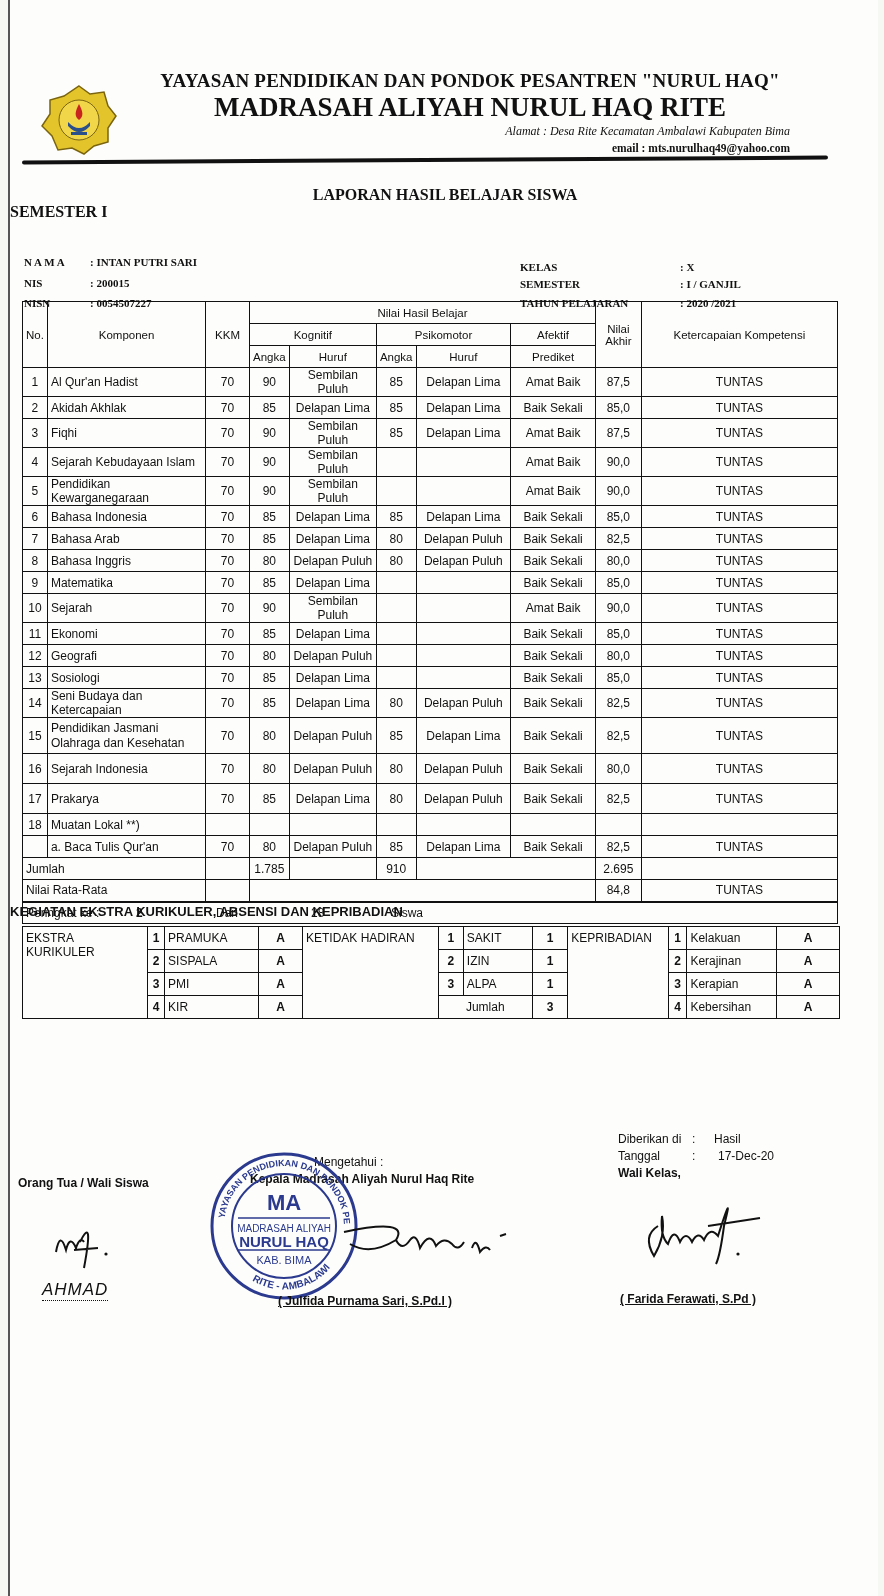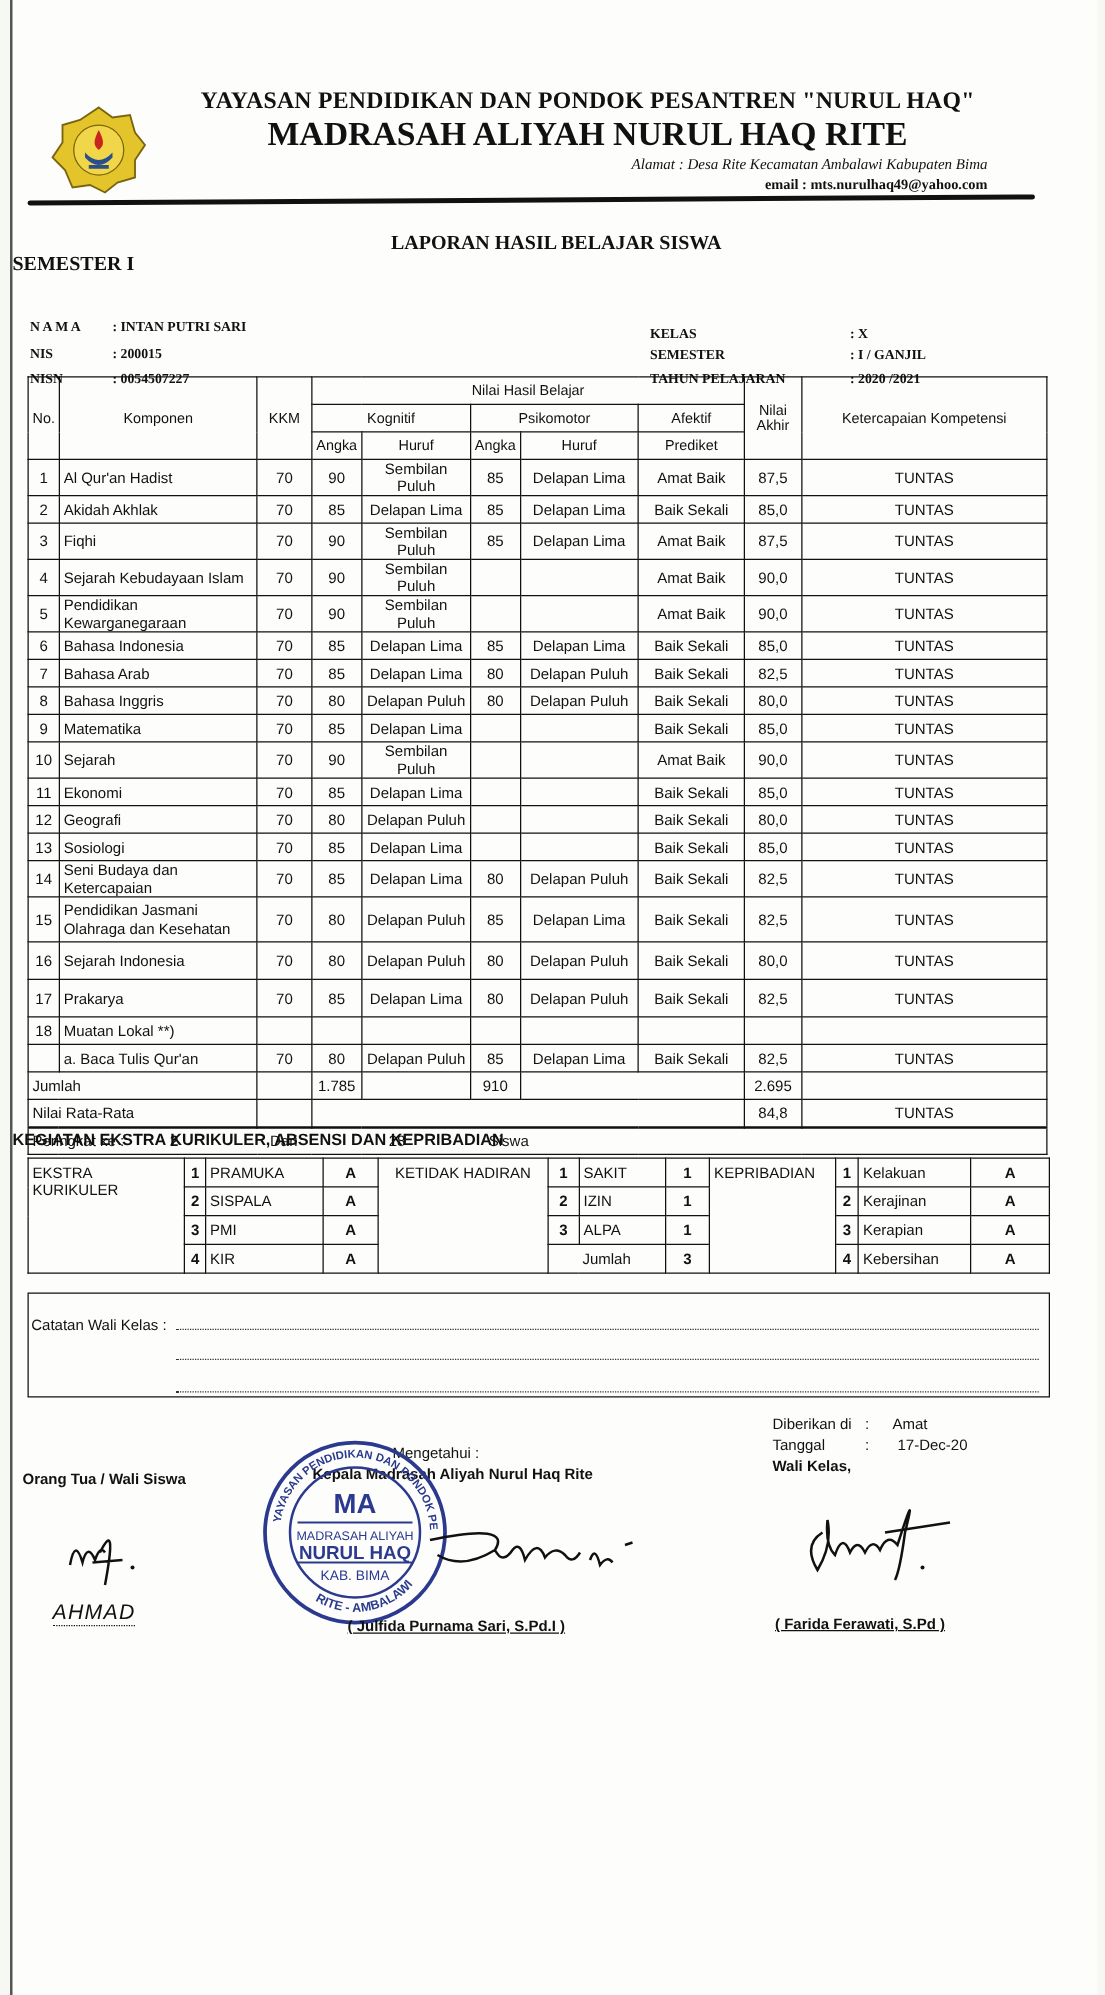--- a/index.html
+++ b/index.html
@@ -397,21 +397,21 @@
         <col style="width:18px">
         <col style="width:86px">
         <col style="width:60px">
     </colgroup>
     <tbody id="extra-rows">
         <tr>
           <td rowspan="4" style="vertical-align: top; padding-top: 4px;">EKSTRA KURIKULER</td>
           <td class="c b">1</td>
           <td>PRAMUKA</td>
           <td class="c b">A</td>
-          <td rowspan="4" style="vertical-align: top; padding-top: 4px; text-align: center;">KETIDAK HADIRAN</td>
+          <td rowspan="4" style="vertical-align: top; padding-top: 4px;">KETIDAK HADIRAN</td>
           <td class="c b">1</td>
           <td>SAKIT</td>
           <td class="c b">1</td>
           <td rowspan="4" style="vertical-align: top; padding-top: 4px;">KEPRIBADIAN</td>
           <td class="c b">1</td>
           <td>Kelakuan</td>
           <td class="c b">A</td>
         </tr>
         <tr>
           <td class="c b">2</td>
@@ -441,26 +441,20 @@
           <td class="c b">A</td>
           <td class="c" colspan="2">Jumlah</td>
           <td class="c b">3</td>
           <td class="c b">4</td>
           <td>Kebersihan</td>
           <td class="c b">A</td>
         </tr>
       </tbody>
   </table>
 
-  <div class="notes">
-    <div class="lbl">Catatan Wali Kelas  :</div>
-    <div class="dots" style="top:28px"></div>
-    <div class="dots" style="top:52px"></div>
-    <div class="dots" style="top:78px"></div>
-  </div>
 
   <div class="sig bold" style="left:8px; top:1176px;">Orang Tua / Wali Siswa</div>
   <svg style="position:absolute; left:40px; top:1212px; width:80px; height:60px" viewBox="0 0 80 60">
     <path d="M6 40 Q 10 18 16 38 Q 20 22 26 36 Q 30 24 34 30 M 30 30 Q 44 2 34 56 M 24 38 L 48 36" fill="none" stroke="#111" stroke-width="2"></path>
     <circle cx="56" cy="42" r="1.6" fill="#111"></circle>
   </svg>
   <div class="sig" style="left:32px; top:1280px; font-size:17px; font-style:italic; letter-spacing:1px; border-bottom:1.5px dotted #111;">AHMAD</div>
 
   <div class="sig" style="left:304px; top:1155px;">Mengetahui :</div>
   <div class="sig bold" style="left:240px; top:1172px;">Kepala Madrasah Aliyah Nurul Haq Rite</div>
@@ -478,21 +472,21 @@
     <text font-family="Liberation Sans, sans-serif" font-weight="bold" font-size="9" fill="#2b3a8f"><textPath href="#ring" startOffset="4%">YAYASAN PENDIDIKAN DAN PONDOK PESANTREN</textPath></text>
     <path id="ring2" d="M 30 118 A 60 60 0 0 0 122 118" fill="none"></path>
     <text font-family="Liberation Sans, sans-serif" font-weight="bold" font-size="10" fill="#2b3a8f"><textPath href="#ring2" startOffset="18%">RITE - AMBALAWI</textPath></text>
   </svg>
   <svg style="position:absolute; left:330px; top:1222px; width:170px; height:46px" viewBox="0 0 170 46">
     <path d="M4 10 Q 70 -4 56 18 Q 30 34 10 22 M 56 18 Q 62 30 70 18 Q 76 10 80 26 Q 90 8 96 24 Q 104 14 112 22 Q 118 30 124 20 M 132 26 Q 136 14 140 30 Q 146 22 150 28 M 160 14 L 166 12" fill="none" stroke="#111" stroke-width="2"></path>
   </svg>
   <div class="sig bold ul" style="left:268px; top:1294px;">( Julfida Purnama Sari, S.Pd.I )</div>
 
   <div class="sig" style="left:608px; top:1132px;">
-    <span style="display:inline-block; width:74px">Diberikan di</span><span style="display:inline-block; width:22px">:</span><span>Amat</span>
+    <span style="display:inline-block; width:74px">Diberikan di</span><span style="display:inline-block; width:22px">:</span><span>Hasil</span>
   </div>
   <div class="sig" style="left:608px; top:1149px;">
     <span style="display:inline-block; width:74px">Tanggal</span><span style="display:inline-block; width:26px">:</span><span>17-Dec-20</span>
   </div>
   <div class="sig bold" style="left:608px; top:1166px;">Wali Kelas,</div>
   <svg style="position:absolute; left:628px; top:1196px; width:130px; height:72px" viewBox="0 0 130 72">
     <path d="M20 30 Q 4 40 16 60 Q 28 40 24 20 Q 22 40 30 48 Q 36 30 42 46 Q 48 34 54 46 Q 60 34 66 44 Q 72 30 80 40 Q 96 -10 86 30 Q 82 60 78 68 M 70 30 L 122 22" fill="none" stroke="#111" stroke-width="2"></path>
     <circle cx="100" cy="58" r="1.6" fill="#111"></circle>
   </svg>
   <div class="sig bold ul" style="left:610px; top:1292px;">( Farida Ferawati, S.Pd )</div>

